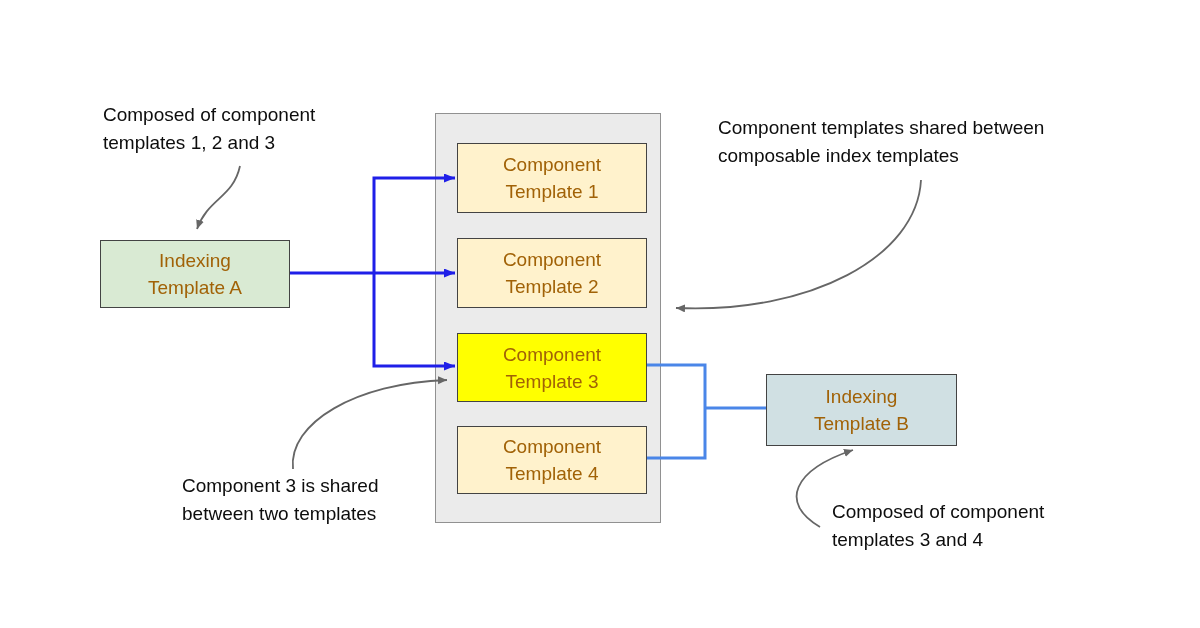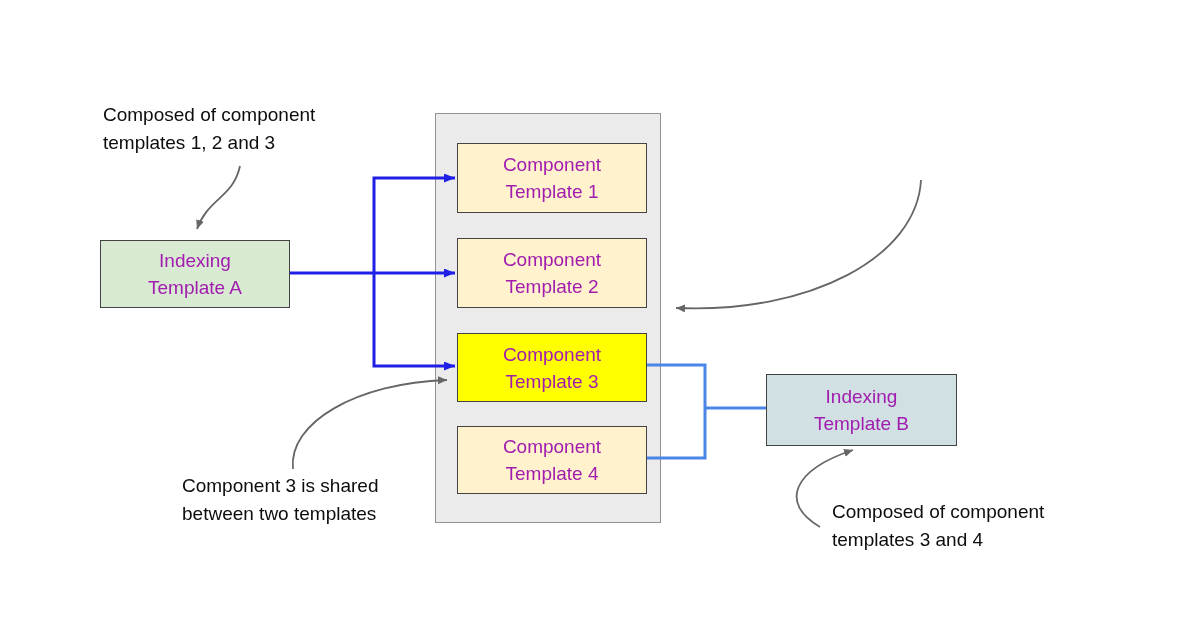--- a/index.html
+++ b/index.html
@@ -38,21 +38,21 @@
   .node {
     position: absolute;
     box-sizing: border-box;
     border: 1px solid #434343;
     display: flex;
     align-items: center;
     justify-content: center;
     text-align: center;
     font-size: 19px;
     line-height: 27px;
-    color: #a21caf;
+    color: #a16207;
     z-index: 2;
   }
   .node .label {
     white-space: pre-line;
   }
   .node-indexing-a { left: 100px; top: 240px; width: 190px; height: 68px; }
   .node-ct1 { left: 457px; top: 143px; width: 190px; height: 70px; }
   .node-ct2 { left: 457px; top: 238px; width: 190px; height: 70px; }
   .node-ct3 { left: 457px; top: 333px; width: 190px; height: 69px; }
   .node-ct4 { left: 457px; top: 426px; width: 190px; height: 68px; }
@@ -108,20 +108,22 @@
   </div>
 
   <div class="node node-indexing-b" style="background-color: rgb(208, 224, 227);">
     <span class="label">Indexing
 Template B</span>
   </div>
 
   <div class="annotation annotation-top-left">Composed of component
 templates 1, 2 and 3</div>
 
+  <div class="annotation annotation-top-right">Component templates shared between
+composable index templates</div>
 
   <div class="annotation annotation-bottom-left">Component 3 is shared
 between two templates</div>
 
   <div class="annotation annotation-bottom-right">Composed of component
 templates 3 and 4</div>
 
   <svg class="connectors" viewBox="0 0 1200 628" xmlns="http://www.w3.org/2000/svg">
     <defs>
       <marker id="arrow-blue" markerUnits="userSpaceOnUse" markerWidth="14" markerHeight="12" refX="11" refY="4.5" orient="auto">

